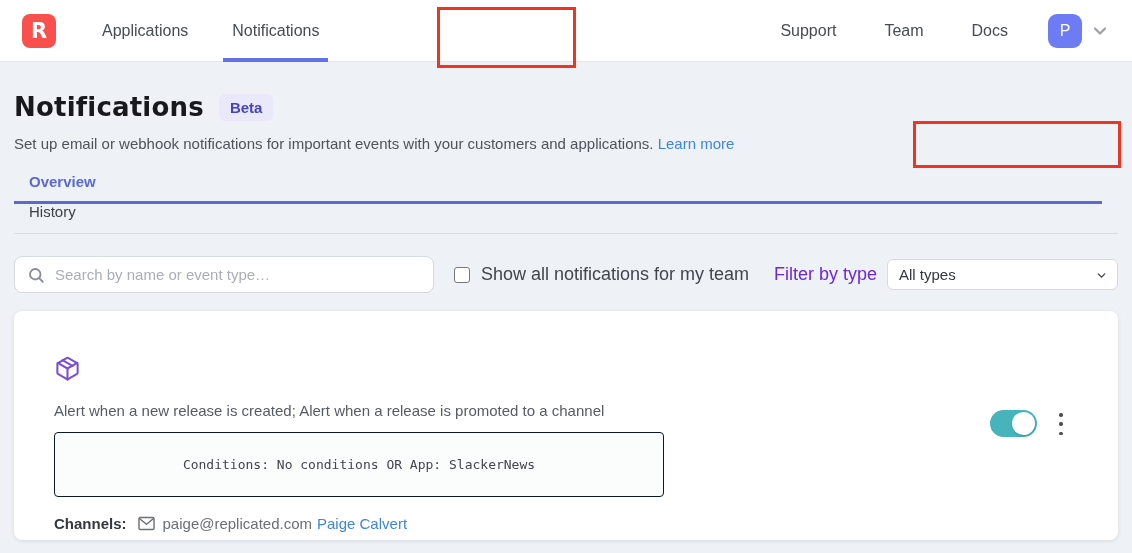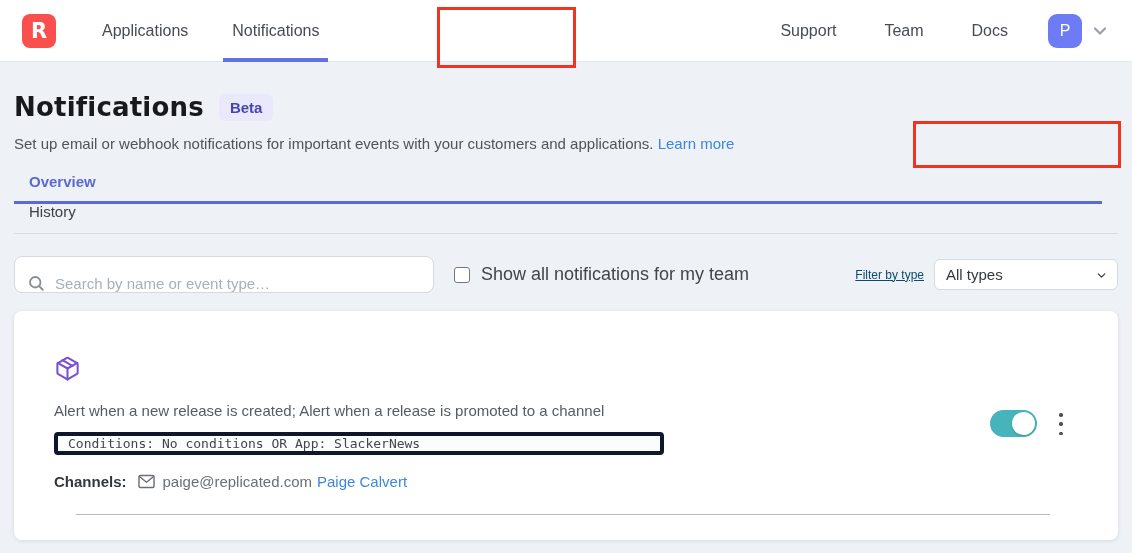--- a/index.html
+++ b/index.html
@@ -61,56 +61,56 @@
     cursor:pointer; position:relative;
   }
   .tab.active { color:#5b6ad0; font-weight:bold; }
   .tab.active::after {
     content:""; position:absolute; left:0; right:0; bottom:-1px; height:3px; background:#5b6ad0;
   }
   
   .filter-row { margin-top:22px; display:flex; align-items:center; }
   .search-box {
     width:420px; height:37px; background:#fff; border:1px solid #d6dade;
-    border-radius:8px; display:flex; align-items:flex-end; padding:0 12px;
+    border-radius:8px; display:flex; align-items:center; padding:0 12px;
   }
   .search-box svg { flex:none; }
   .search-box input {
     border:none; outline:none; font-size:15px; margin-left:10px; width:100%;
     color:#33373c; font-family:"Liberation Sans", sans-serif; background:transparent;
   }
   .search-box input::placeholder { color:#a9afb6; }
   .team-check { margin-left:20px; display:flex; align-items:center; cursor:pointer; }
   .team-check input {
     appearance:none; width:16px; height:16px; border:1.5px solid #74797f;
     border-radius:3px; background:#fff; cursor:pointer;
   }
   .team-check span { margin-left:11px; font-size:18px; color:#41464c; }
-  .filter-label { margin-left:auto; font-size:12px; color:#0c4a6e; margin-right:10px;text-decoration:underline; }
-  .select-wrap { position:relative; width:184px; height:31px; }
+  .filter-label { margin-left:auto; font-size:18px; color:#6d28d9; margin-right:10px; }
+  .select-wrap { position:relative; width:231px; height:31px; }
   .select-wrap select {
     appearance:none; -webkit-appearance:none; width:100%; height:100%;
     border:1px solid #d6dade; border-radius:6px; background:#fff;
     font-size:15px; color:#33373c; padding:0 28px 0 11px; cursor:pointer;
     font-family:"Liberation Sans", sans-serif;
   }
   .select-chevron { position:absolute; right:10px; top:9px; pointer-events:none; }
   
   .card {
     margin-top:18px; background:#fff; border-radius:8px; height:229px;
     box-shadow:0 1px 4px rgba(20,30,50,.10); position:relative;
   }
   .card-inner { padding:44px 40px 0 40px; }
   .card-title-row { display:flex; align-items:center; gap:14px; }
   .card-title { font-size:17.5px; font-weight:bold; color:#383d42; }
   .card-subtitle { margin-top:20px; font-size:15px; color:#565c63; }
   .conditions-chip {
-    margin-top:13px; width:610px; background:#fbfcfc; border:4px solid #0f172a;
-    border-radius:4px; padding:0 10px; font-family:"DejaVu Sans Mono", monospace;
-    font-size:13px; color:#41464b;
+    margin-top:13px; width:610px; background:#fbfcfc; border:1px solid #0f172a;
+    border-radius:4px; padding:24px 10px; font-family:"DejaVu Sans Mono", monospace;
+    font-size:13px; color:#41464b;text-align:center;
   }
   .channels-row { margin-top:17px; display:flex; align-items:center; font-size:15px; }
   .channels-label { font-weight:bold; color:#33383d; margin-right:10px; }
   .channel-email { color:#6a7076; margin-left:7px; }
   .created-text { color:#6a7076; margin-left:28px; }
   .created-link { color:#3f86d9; text-decoration:none; cursor:pointer; margin-left:5px; }
   .card-divider { margin:23px 28px 0 22px; border-top:1px solid #b6bbc0; }
   .toggle {
     position:absolute; left:976px; top:99px; width:47px; height:27px;
     background:#47b3ba; border-radius:14px; cursor:pointer;

